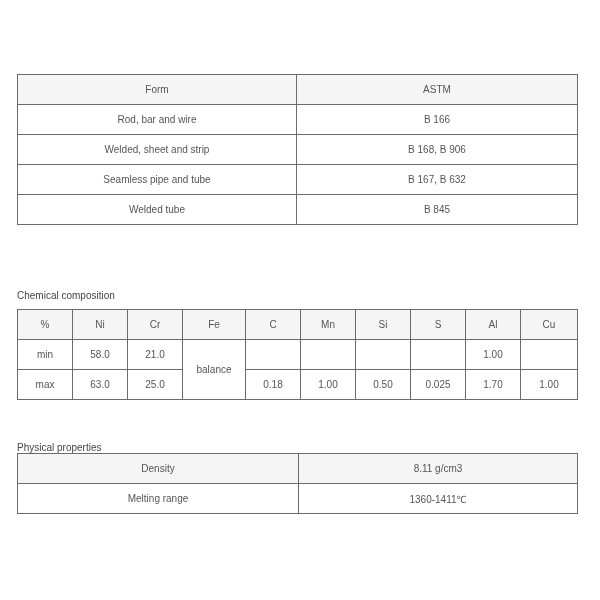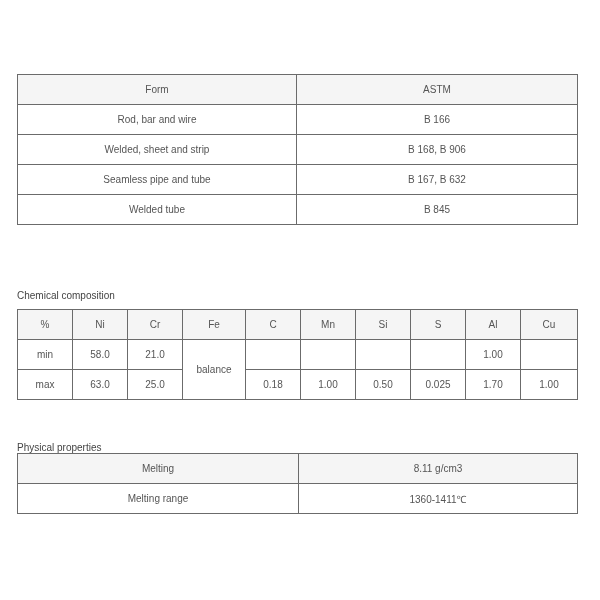--- a/index.html
+++ b/index.html
@@ -104,21 +104,21 @@
 
 <div class="caption" style="top:434px;margin-top:8px;">Physical properties</div>
 
 <table id="t-phys">
   <colgroup>
       <col style="width:281px">
       <col style="width:279px">
     </colgroup>
   <tbody>
       <tr class="hdr">
-    <td>Melting</td>
+    <td>Density</td>
     <td>8.11 g/cm3</td>
   </tr>
   <tr>
     <td>Melting range</td>
     <td>1360-1411℃</td>
   </tr>
 </tbody>
   </table>
 
 </body></html>

